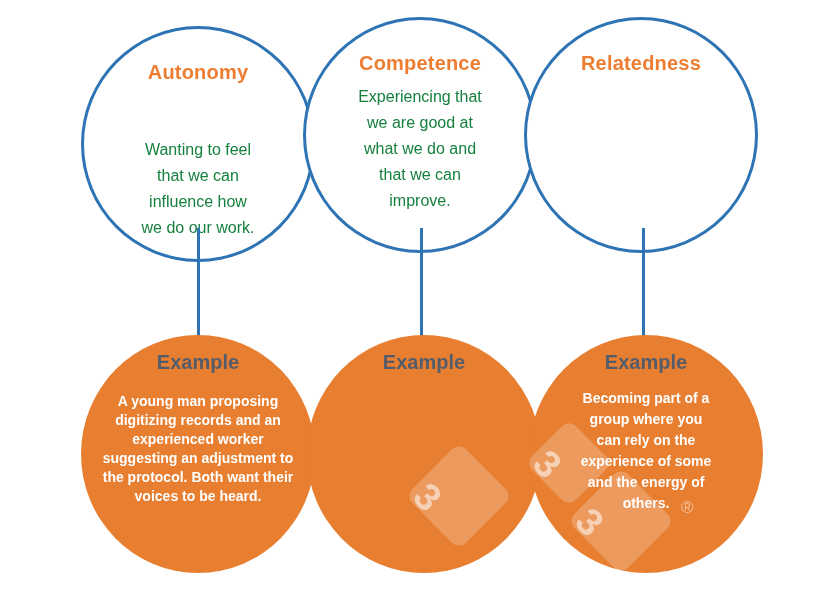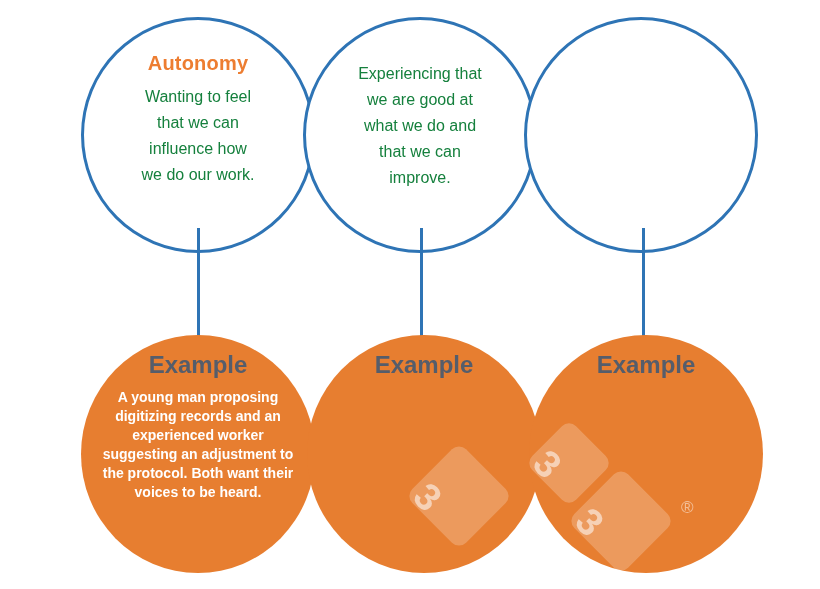--- a/index.html
+++ b/index.html
@@ -20,23 +20,23 @@
   }
   #top-circle-3 .body{margin-top:25px;}
   
   .connector{position:absolute;width:3px;background:#2E74B5;z-index:2;}
   
   .ex-circle{
     position:absolute;width:234px;height:238px;border-radius:50%;background:#E77E30;
     box-sizing:border-box;z-index:3;overflow:hidden;
     display:flex;flex-direction:column;align-items:center;text-align:center;padding-top:16px;
   }
-  .ex-circle .title{position:relative;z-index:1;font-size:24px;font-weight:bold;color:#555D6B;}
+  .ex-circle .title{position:relative;z-index:1;font-size:20px;font-weight:bold;color:#555D6B;}
   .ex-circle .body{
-    position:relative;z-index:1;margin-top:9px;font-size:14px;font-weight:bold;color:#ffffff;
+    position:relative;z-index:1;margin-top:18px;font-size:14px;font-weight:bold;color:#ffffff;
     line-height:19px;white-space:pre-line;width:210px;
   }
   #ex-circle-3 .body{margin-top:14px;line-height:21px;}
   
   .wm-tile{
     position:absolute;background:rgba(255,255,255,0.22);border-radius:10px;
     transform:rotate(45deg);z-index:0;
   }
   .wm-tile .wm-digit{
     position:absolute;left:6px;bottom:-4px;font-weight:bold;font-size:38px;
@@ -44,37 +44,39 @@
   }
   .wm-reg{
     position:absolute;z-index:1;font-size:17px;color:rgba(255,255,255,0.5);font-weight:normal;
   }
 </style>
 </head>
 <body>
 
 <div id="canvas">
 
-  <div id="top-circle-1" class="top-circle" style="left:81px;top:17px;">
+  <div id="top-circle-1" class="top-circle" style="left:81px;top:26px;gap:44px;">
     <div class="title">Autonomy</div>
     <div class="body">Wanting to feel
 that we can
 influence how
 we do our work.</div>
   </div>
 
   <div id="top-circle-2" class="top-circle" style="left:303px;top:17px;">
+    <div class="title">Competence</div>
     <div class="body">Experiencing that
 we are good at
 what we do and
 that we can
 improve.</div>
   </div>
 
   <div id="top-circle-3" class="top-circle" style="left:524px;top:17px;">
+    <div class="title">Relatedness</div>
   </div>
 
   <div class="connector" style="left:197px;top:228px;height:112px;"></div>
   <div class="connector" style="left:420px;top:228px;height:112px;"></div>
   <div class="connector" style="left:642px;top:228px;height:112px;"></div>
 
   <div id="ex-circle-1" class="ex-circle" style="left:81px;top:335px;">
     <div class="title">Example</div>
     <div class="body">A young man proposing
 digitizing records and an
@@ -98,15 +100,21 @@
   <div id="ex-circle-3" class="ex-circle" style="left:529px;top:335px;">
 
     <div class="wm-tile" style="left:9px;top:97px;width:62px;height:62px;">
       <span class="wm-digit">3</span>
     </div>
     <div class="wm-tile" style="left:54px;top:148px;width:76px;height:76px;">
       <span class="wm-digit">3</span>
     </div>
     <span class="wm-reg" style="left:152px;top:163px;">®</span>
     <div class="title">Example</div>
+    <div class="body">Becoming part of a
+group where you
+can rely on the
+experience of some
+and the energy of
+others.</div>
   </div>
 
 </div>
 
 </body></html>

